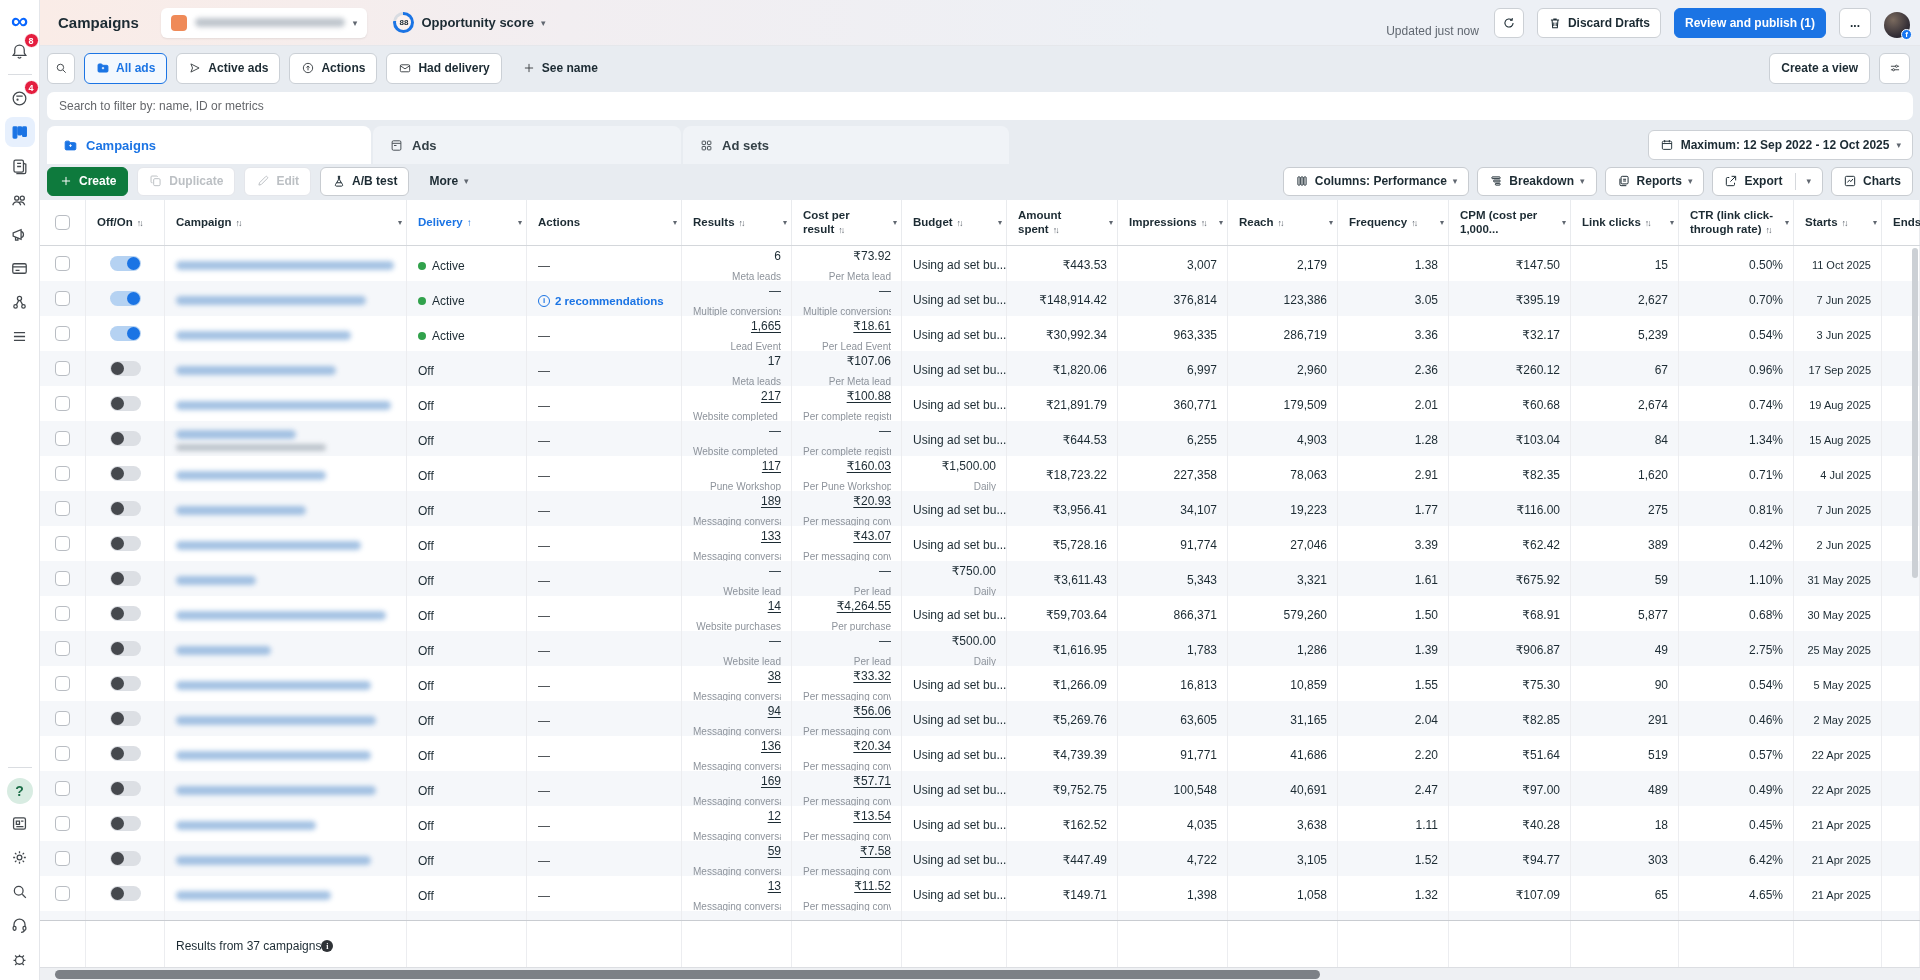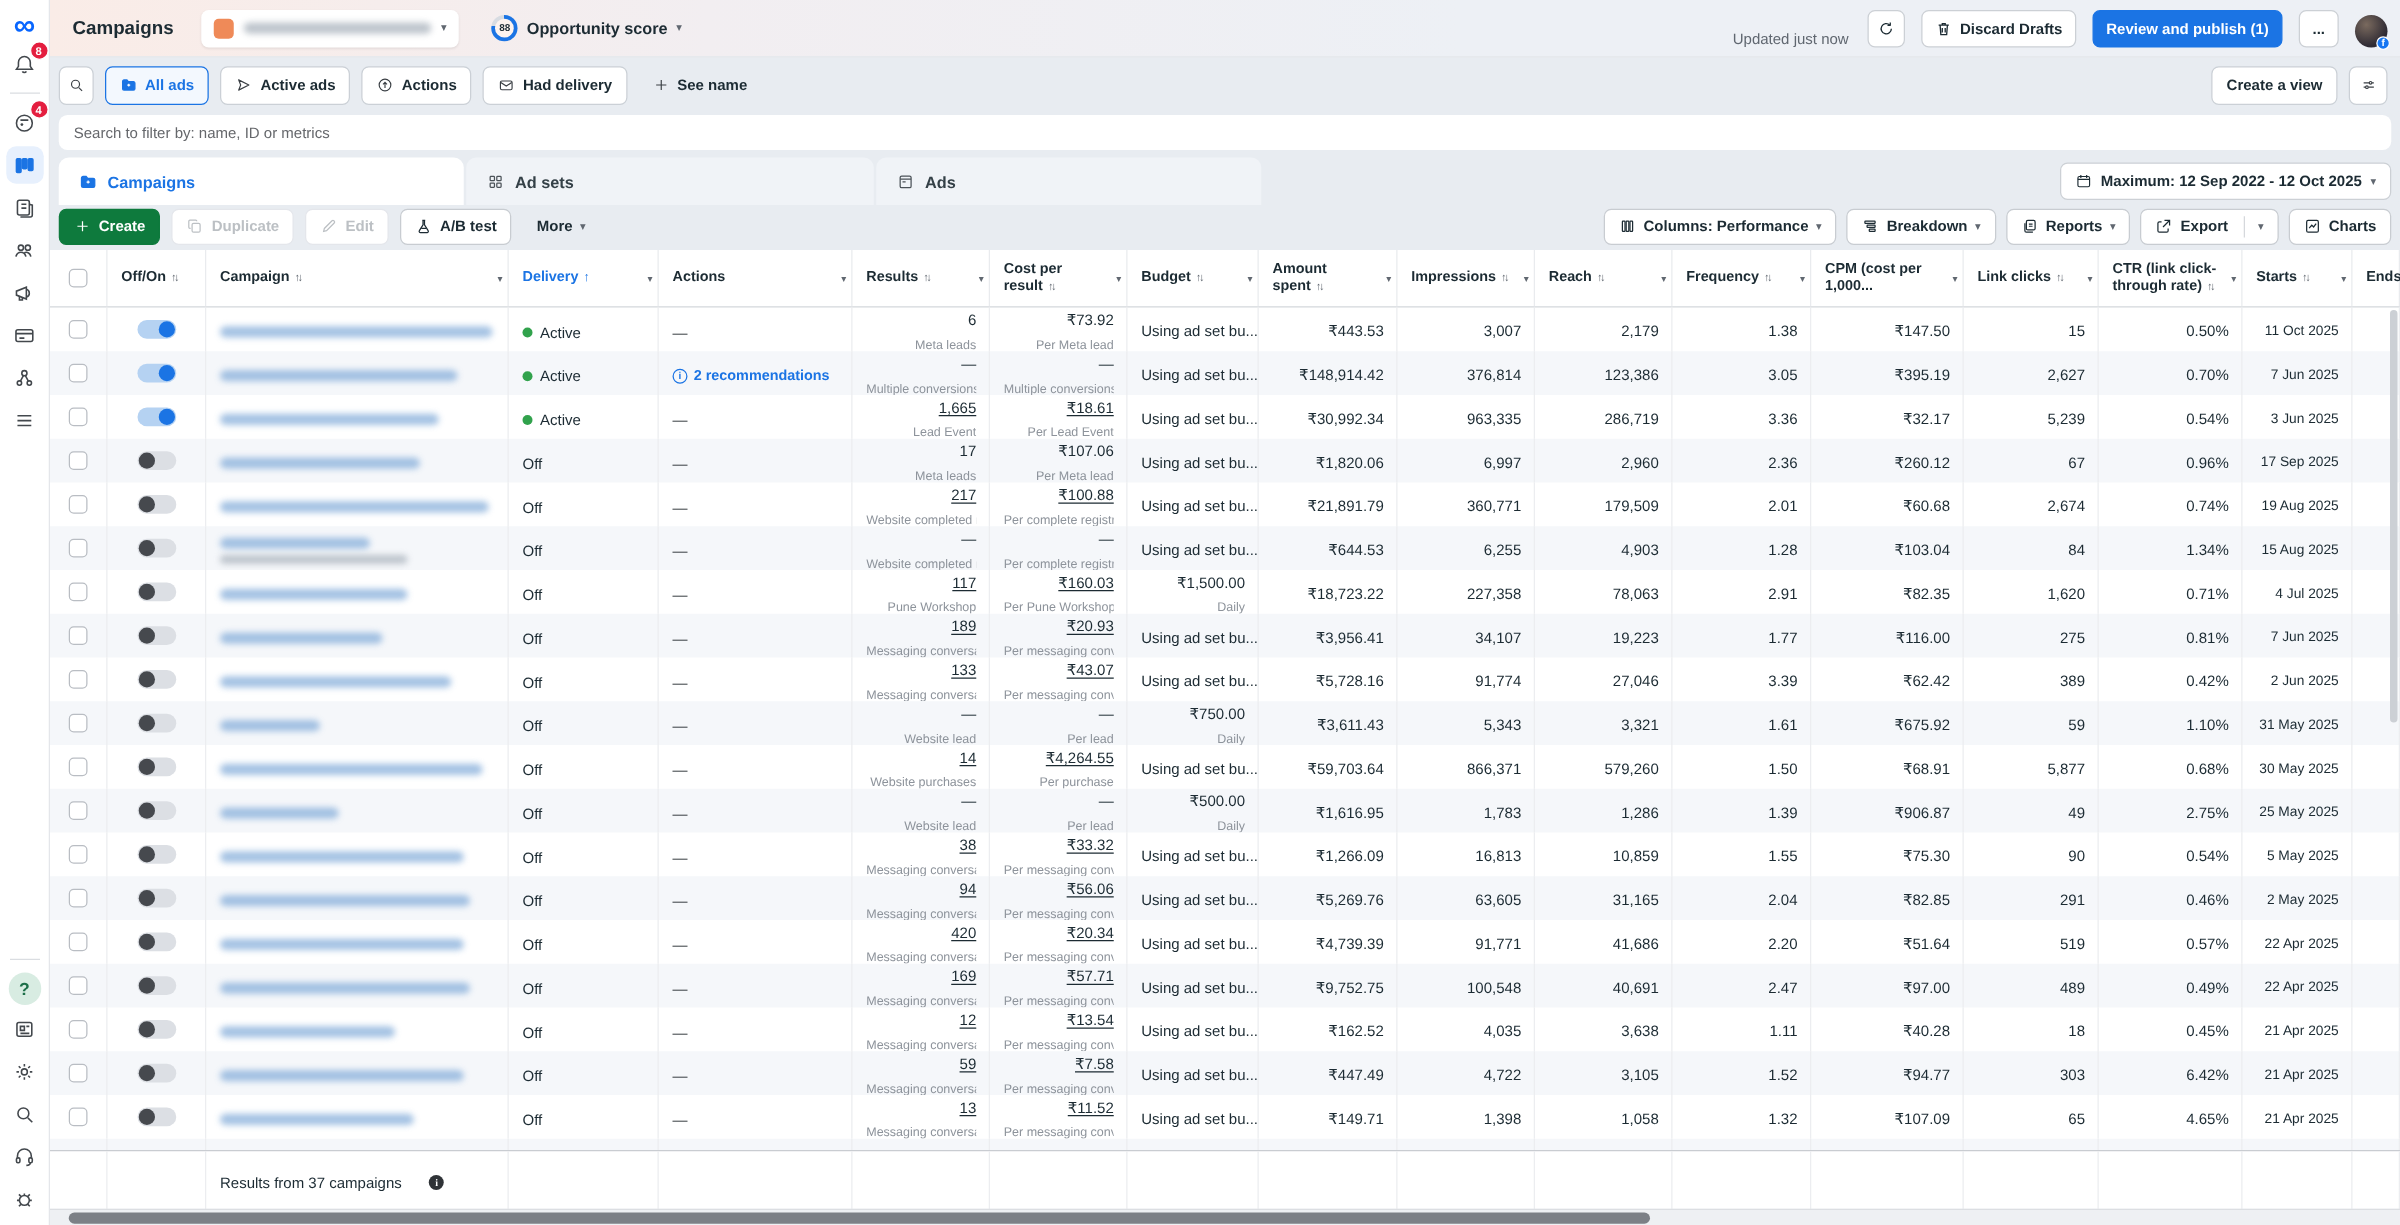--- a/index.html
+++ b/index.html
@@ -131,21 +131,21 @@
     border-radius:50%; background:#46494e; }
   .deliv { display:flex; align-items:center; gap:6px; font-size:12px; }
   .dot { width:8px; height:8px; border-radius:50%; background:#31a24c; }
   .rec { display:flex; align-items:center; gap:5px; color:#1b74e4; font-size:11.5px; font-weight:600; cursor:pointer; white-space:nowrap; }
   .rec .i { width:12px; height:12px; border:1.2px solid #1b74e4; border-radius:50%; font-size:8px;
     display:flex; align-items:center; justify-content:center; font-weight:bold; flex:none; }
   .namebars { display:flex; flex-direction:column; gap:5px; }
   #sliver { height:9px; background:#f5f7fa; overflow:hidden; }
   #tfoot { height:51px; border-top:1px solid #c9ccd1; background:#fff; }
   .fc { border-right:1px solid #ecedf0; display:flex; align-items:center; padding:0 11px; }
-  #foot-text { font-size:12px; font-weight:400; display:flex; align-items:center; gap:22px; white-space:nowrap; }
+  #foot-text { font-size:12px; font-weight:400; display:flex; align-items:center; gap:0; white-space:nowrap; }
   #foot-text .info { width:12px; height:12px; border-radius:50%; background:#2f3337; color:#fff; font-size:8px;
     font-weight:bold; display:flex; align-items:center; justify-content:center; font-family:"Liberation Serif",serif; }
 
   
   #hscroll { position:absolute; left:40px; bottom:0; width:1880px; height:13px; background:#eef0f3;
     border-top:1px solid #dcdee2; }
   #hthumb { position:absolute; left:15px; top:2px; width:1265px; height:9px; border-radius:5px; background:#7c8086; cursor:grab; }
   #vscroll { position:absolute; right:2px; top:248px; width:6px; height:330px; border-radius:3px; background:#ccd0d5; z-index:5; }
 </style>
 </head>
@@ -352,35 +352,35 @@
   </div>
 
   <div id="tabsrow">
     <div class="tab sel" id="tab-campaigns">
       <svg viewBox="0 0 24 24" stroke="none">
           <path d="M3.5 7a2 2 0 0 1 2-2h4l2 2.4h7a2 2 0 0 1 2 2V17a2 2 0 0 1-2 2h-13a2 2 0 0 1-2-2V7z"></path>
           <path d="M12 10.2v4M10 12.2h4" stroke="#fff" stroke-width="1.6"></path>
         </svg>
       <span>Campaigns</span>
     </div>
+    <div class="tab idle" id="tab-ads">
+      <svg viewBox="0 0 24 24">
+          <rect x="5" y="4.5" width="14" height="15" rx="2"></rect>
+          <path d="M5 8.5h14M8 12h4"></path>
+        </svg>
+      <span>Ads</span>
+    </div>
     <div class="tab idle" id="tab-adsets">
       <svg viewBox="0 0 24 24">
           <rect x="5" y="5" width="5.5" height="5.5" rx="1"></rect>
           <rect x="13.5" y="5" width="5.5" height="5.5" rx="1"></rect>
           <rect x="5" y="13.5" width="5.5" height="5.5" rx="1"></rect>
           <rect x="13.5" y="13.5" width="5.5" height="5.5" rx="1"></rect>
         </svg>
       <span>Ad sets</span>
-    </div>
-    <div class="tab idle" id="tab-ads">
-      <svg viewBox="0 0 24 24">
-          <rect x="5" y="4.5" width="14" height="15" rx="2"></rect>
-          <path d="M5 8.5h14M8 12h4"></path>
-        </svg>
-      <span>Ads</span>
     </div>
     <div id="daterange">
       <svg viewBox="0 0 24 24">
           <rect x="4" y="5.5" width="16" height="14" rx="2"></rect>
           <path d="M4 9.5h16M8 3.5v4M16 3.5v4"></path>
         </svg>
       <span>Maximum: 12 Sep 2022 - 12 Oct 2025</span>
       <span class="caret">▾</span>
     </div>
   </div>
@@ -1354,21 +1354,21 @@
           </div>
           <div class="bc">
             <div class="deliv">
               <span>Off</span>
             </div>
           </div>
           <div class="bc">
             <span class="dash">—</span>
           </div>
           <div class="bc r">
-            <span class="val u">420</span>
+            <span class="val u">136</span>
             <span class="sub">Messaging conversat...</span>
           </div>
           <div class="bc r">
             <span class="val u">₹20.34</span>
             <span class="sub">Per messaging conve...</span>
           </div>
           <div class="bc">
             <span class="val">Using ad set bu...</span>
           </div>
           <div class="bc r">

